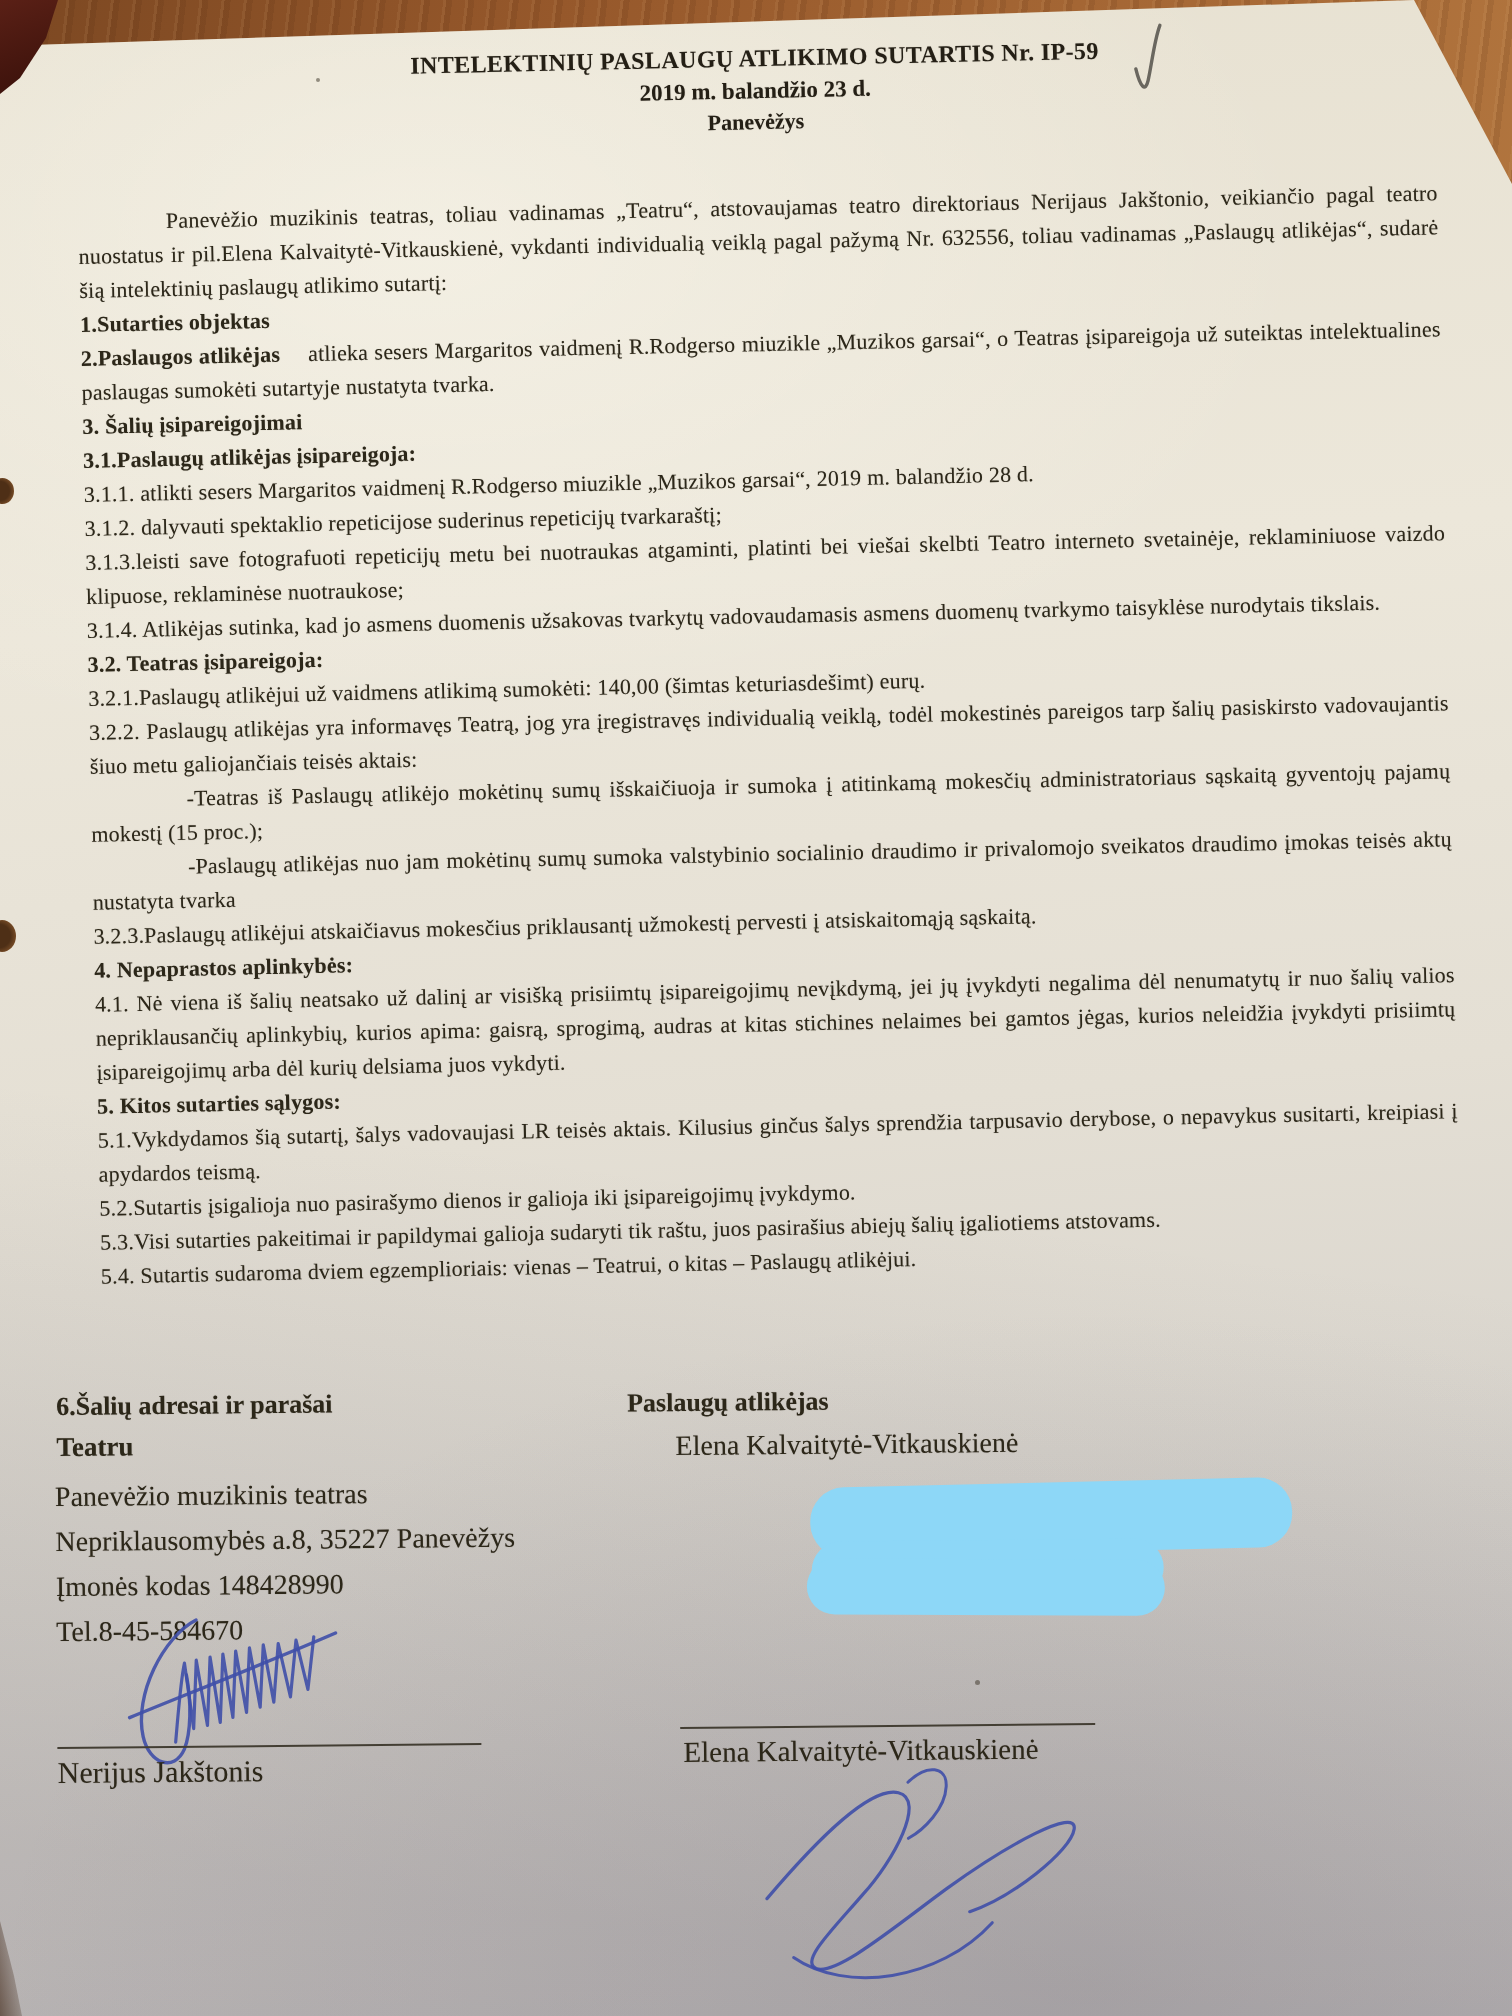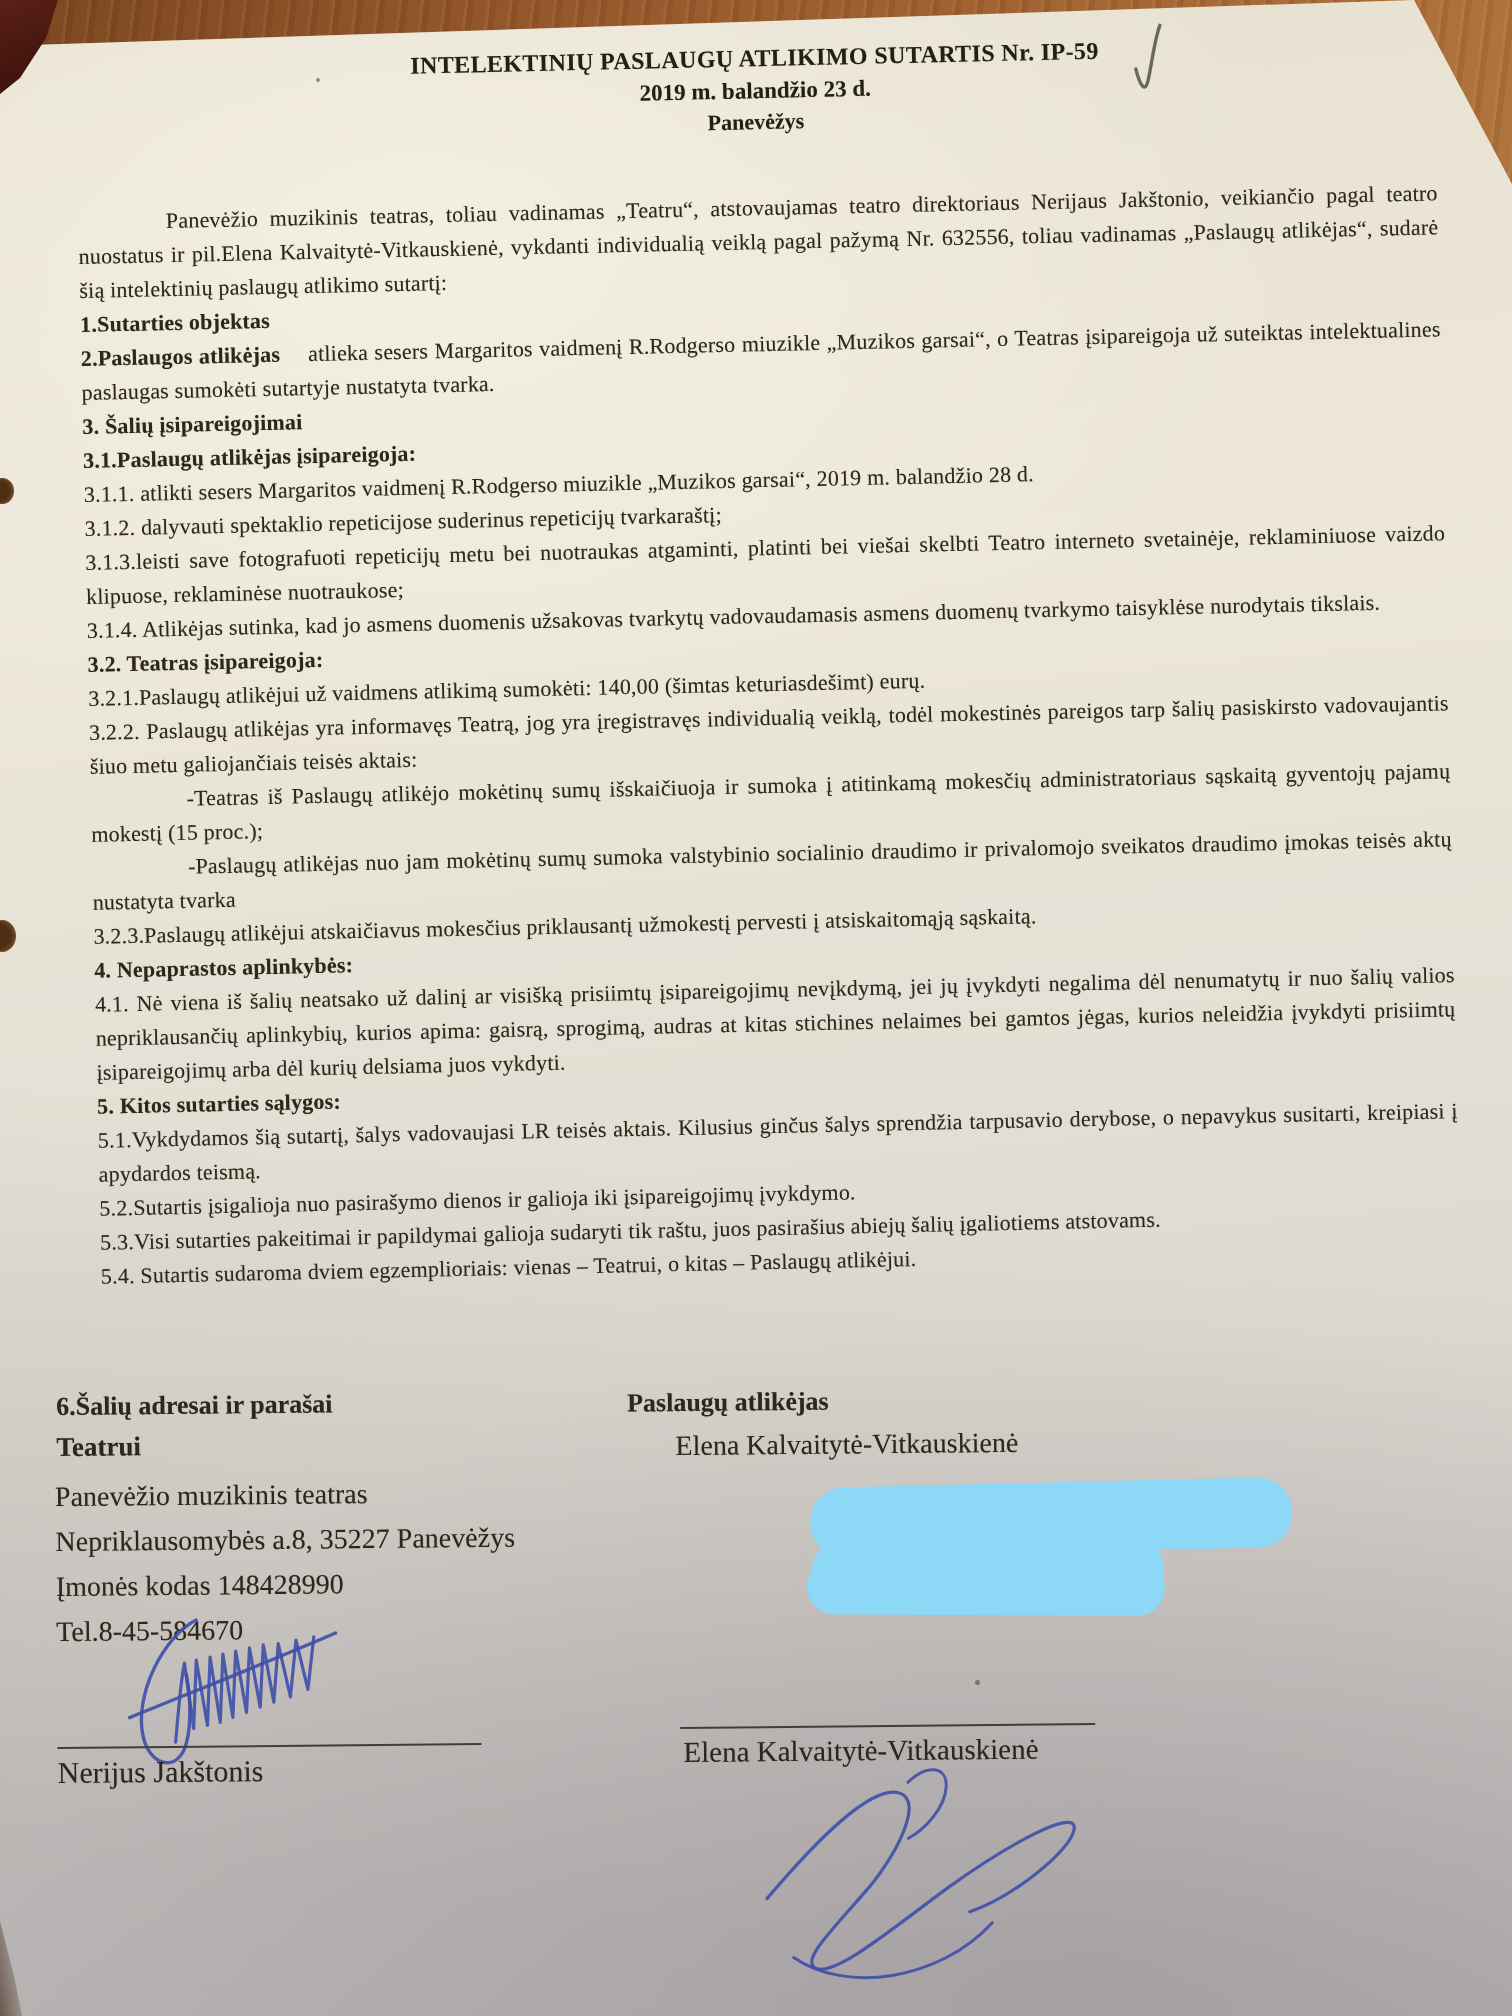--- a/index.html
+++ b/index.html
@@ -117,21 +117,21 @@
       <p>5.1.Vykdydamos šią sutartį, šalys vadovaujasi LR teisės aktais. Kilusius ginčus šalys sprendžia tarpusavio derybose, o nepavykus susitarti, kreipiasi į apydardos teismą.</p>
       <p>5.2.Sutartis įsigalioja nuo pasirašymo dienos ir galioja iki įsipareigojimų įvykdymo.</p>
       <p>5.3.Visi sutarties pakeitimai ir papildymai galioja sudaryti tik raštu, juos pasirašius abiejų šalių įgaliotiems atstovams.</p>
       <p>5.4. Sutartis sudaroma dviem egzemplioriais: vienas – Teatrui, o kitas – Paslaugų atlikėjui.</p>
     </div>
   </div>
 
   <div class="footer-layer">
     <div class="f-heading">6.Šalių adresai ir parašai</div>
 
-    <div class="f-theatre-label">Teatrui</div>
+    <div class="f-theatre-label">Teatru</div>
     <div class="f-addr">
       <div>Panevėžio muzikinis teatras</div>
       <div>Nepriklausomybės a.8, 35227 Panevėžys</div>
       <div>Įmonės kodas 148428990</div>
       <div>Tel.8-45-584670</div>
     </div>
 
     <div class="f-perf-label">Paslaugų atlikėjas</div>
     <div class="f-perf-name">Elena Kalvaitytė-Vitkauskienė</div>
 

